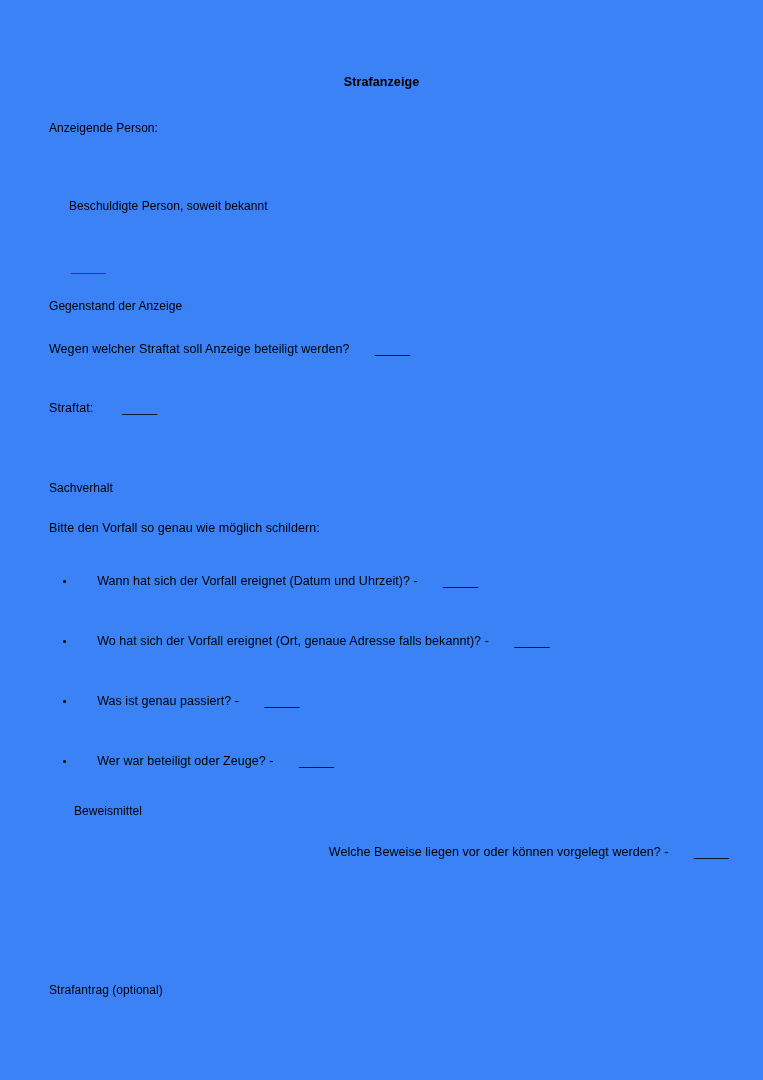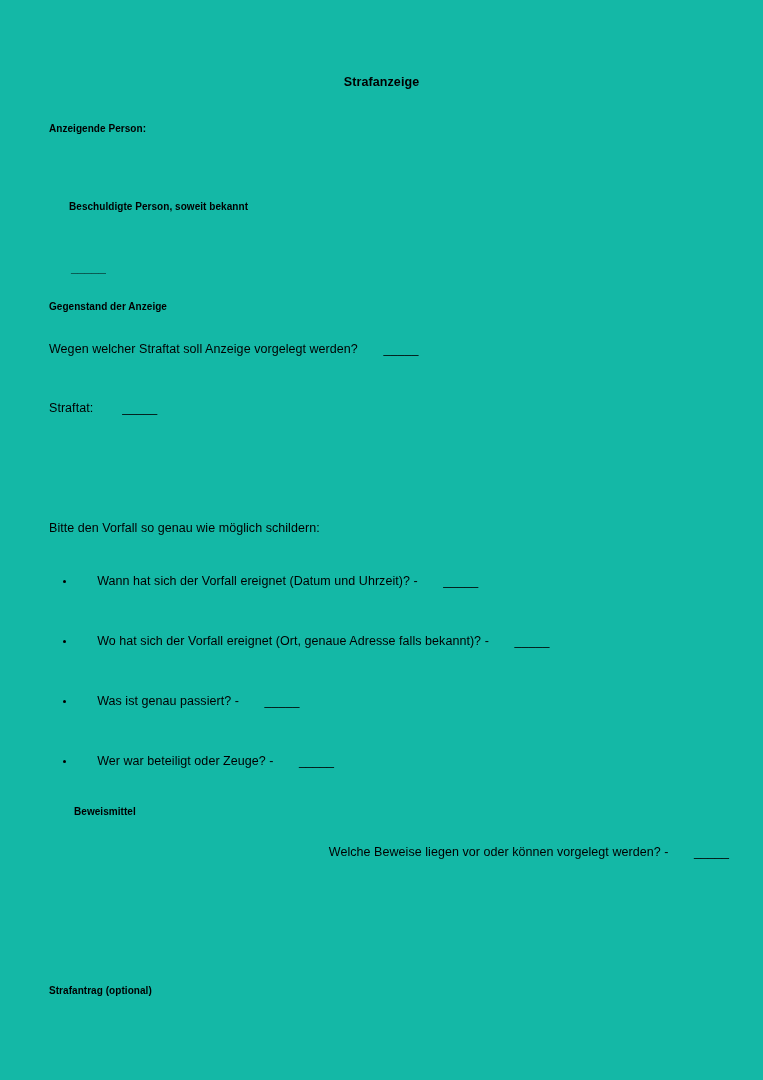--- a/index.html
+++ b/index.html
@@ -11,41 +11,41 @@
     width: 763px;
     height: 1080px;
     font-family: "Liberation Sans", sans-serif;
     color: #000000;
     -webkit-font-smoothing: antialiased;
   }
   .page {
     position: relative;
     width: 763px;
     height: 1080px;
-    background: #14b8a6;
+    background: #3b82f6;
     overflow: hidden;
   }
   .doc-title {
     position: absolute;
     top: 75px;
     left: 0;
     width: 763px;
     text-align: center;
     font-size: 12.5px;
     font-weight: bold;
     letter-spacing: 0.1px;
   }
   .block {
     position: absolute;
     left: 49px;
     width: 680px;
   }
   .heading {
-    font-size: 10px;
-    font-weight: bold;
+    font-size: 12px;
+    font-weight: normal;
     letter-spacing: 0.05px;
     white-space: pre;
   }
   .body-text {
     font-size: 12.5px;
     font-weight: normal;
     letter-spacing: 0.05px;
     white-space: pre;
   }
   .rule-blank {
@@ -102,27 +102,30 @@
 
   <div class="block" style="top:258px;">
     <span class="rule-blank blank">_____</span>
   </div>
 
   <div class="block" style="top:296px;">
     <span class="heading">Gegenstand der Anzeige</span>
   </div>
 
   <div class="block" style="top:339px;">
-    <span class="body-text">Wegen welcher Straftat soll Anzeige vorgelegt werden? </span><span class="body-text blank">_____</span>
+    <span class="body-text">Wegen welcher Straftat soll Anzeige beteiligt werden? </span><span class="body-text blank">_____</span>
   </div>
 
   <div class="block" style="top:398px;">
     <span class="body-text">Straftat:  </span><span class="body-text blank">_____</span>
   </div>
 
+  <div class="block" style="top:478px;">
+    <span class="heading">Sachverhalt</span>
+  </div>
 
   <div class="block" style="top:518px;">
     <span class="body-text">Bitte den Vorfall so genau wie möglich schildern:</span>
   </div>
 
   <ul class="bullet-list">
     <li class="bullet-item" style="position:absolute; top:560px;text-align:right;">
       <span class="bullet-dot"></span><span class="body-text">Wann hat sich der Vorfall ereignet (Datum und Uhrzeit)? - </span><span class="body-text blank">_____</span>
     </li>
     <li class="bullet-item" style="position:absolute; top:620px;">

